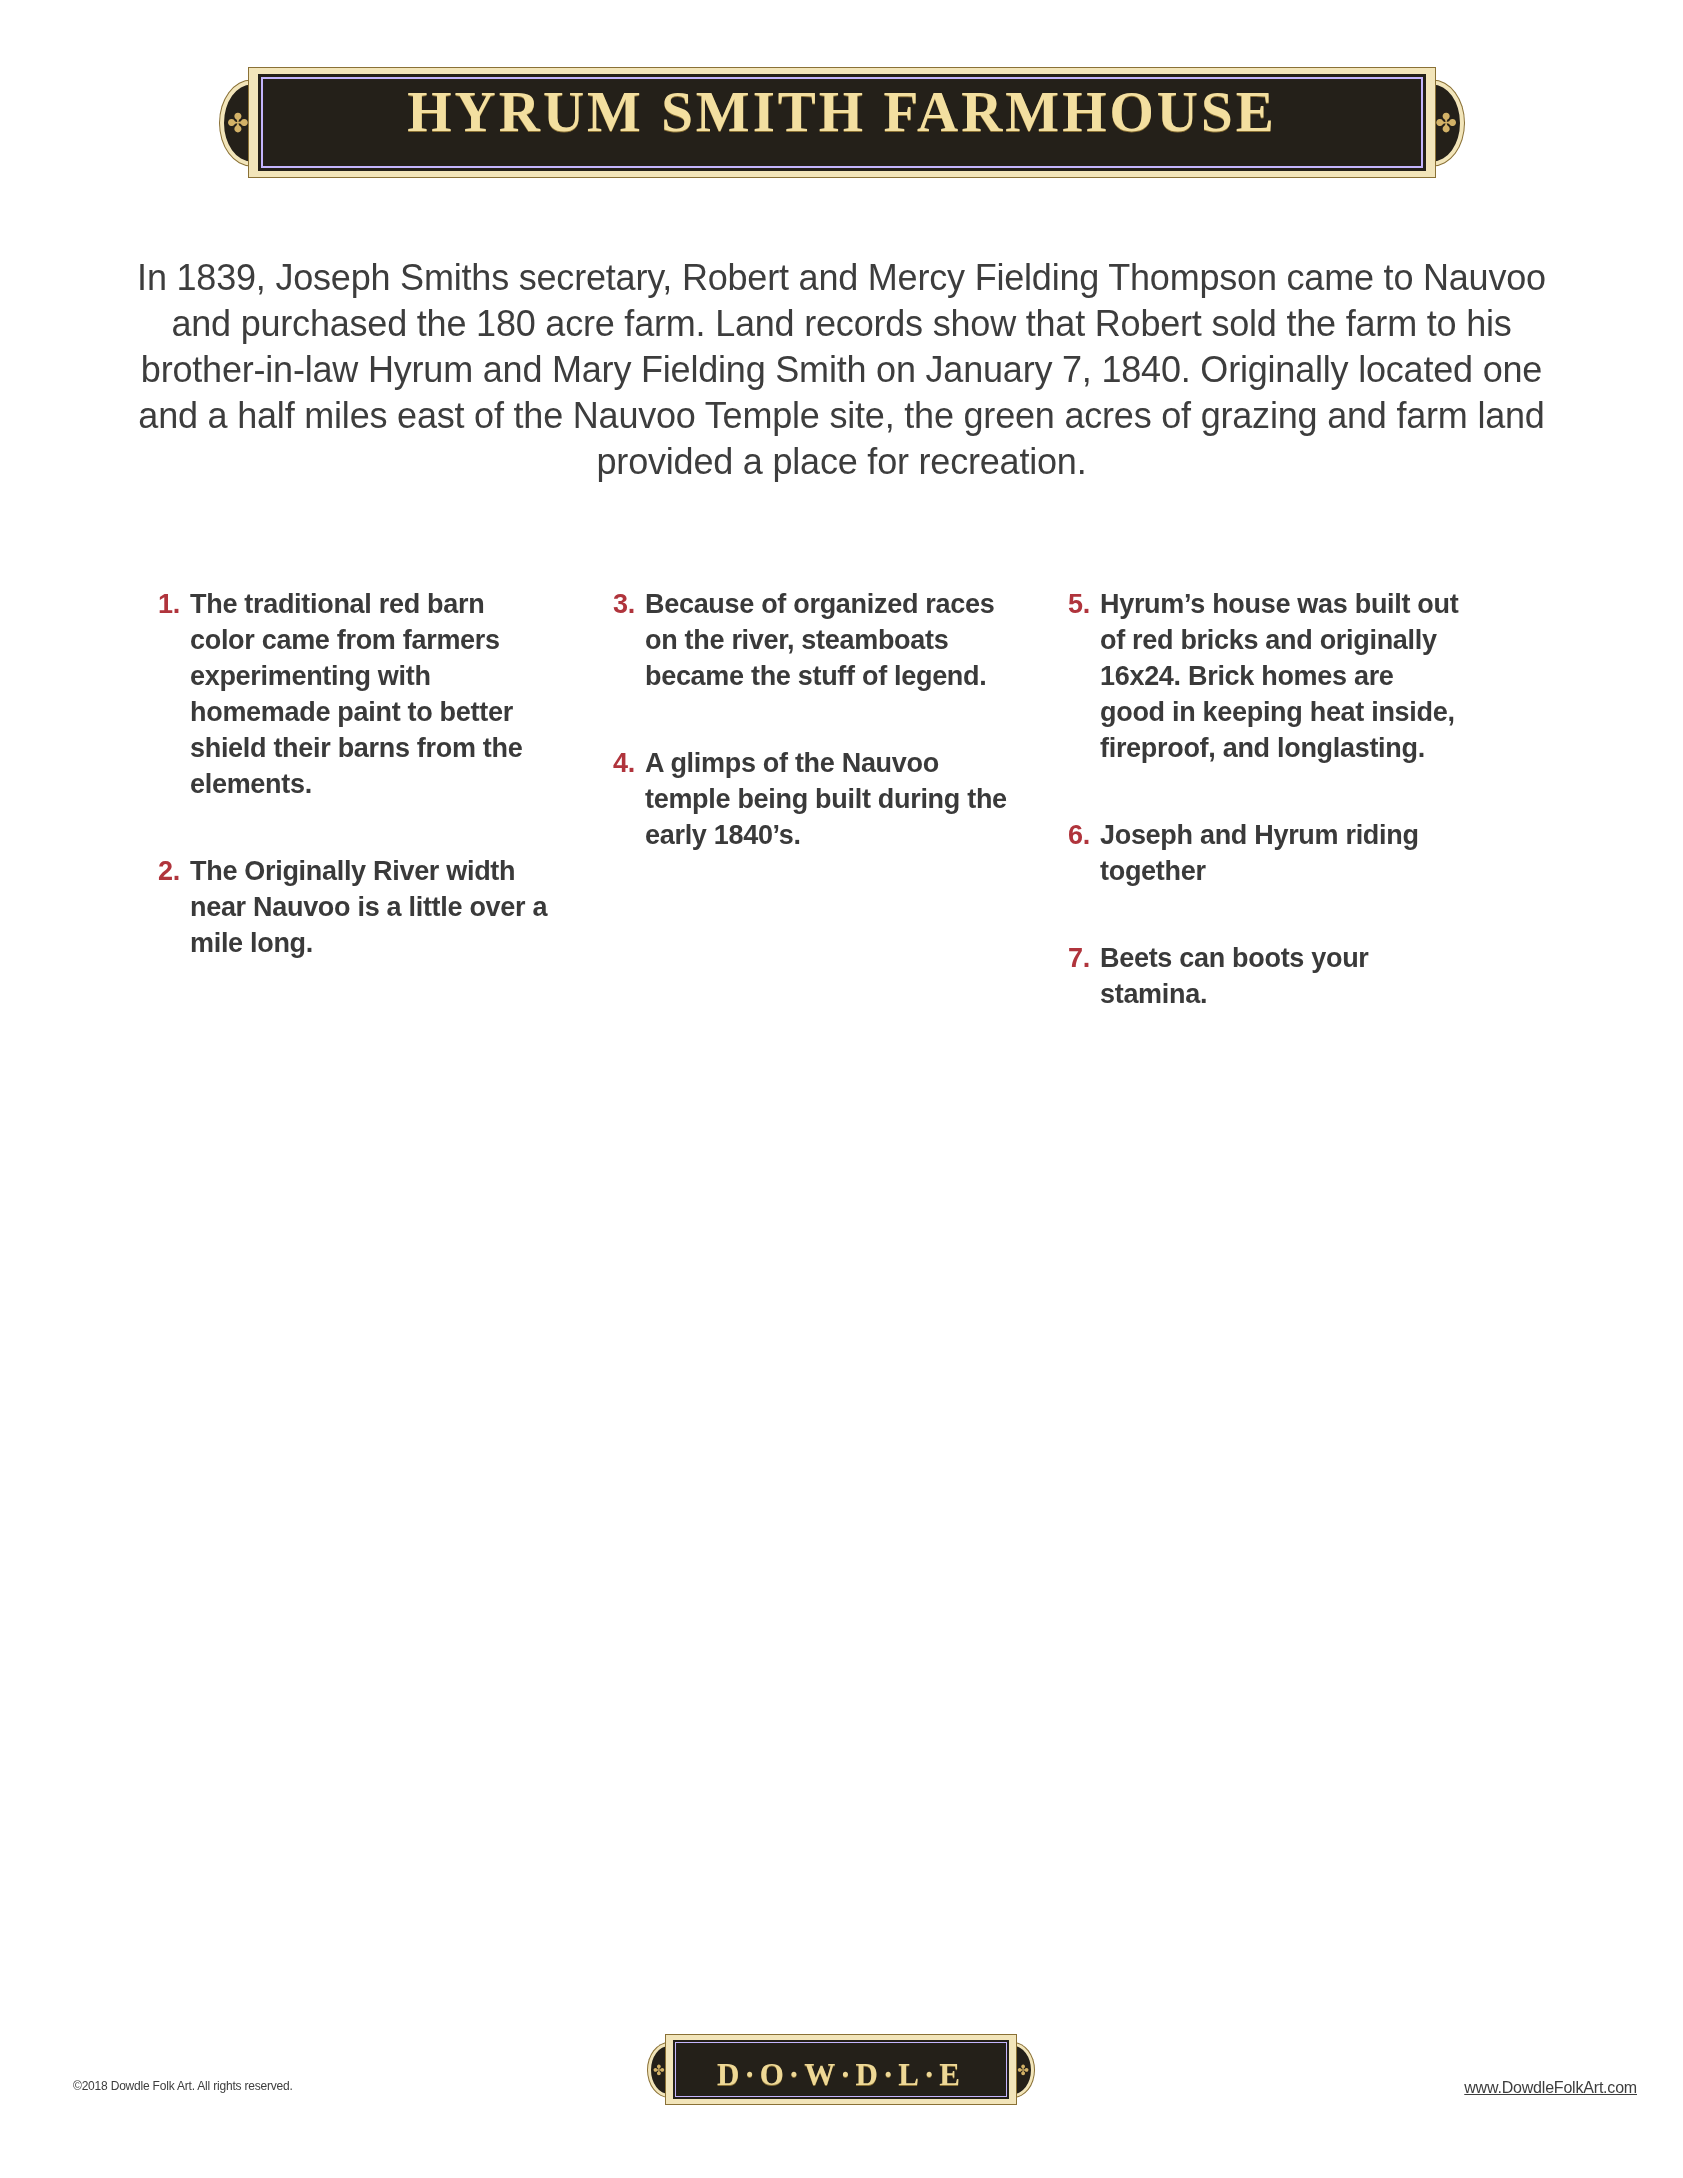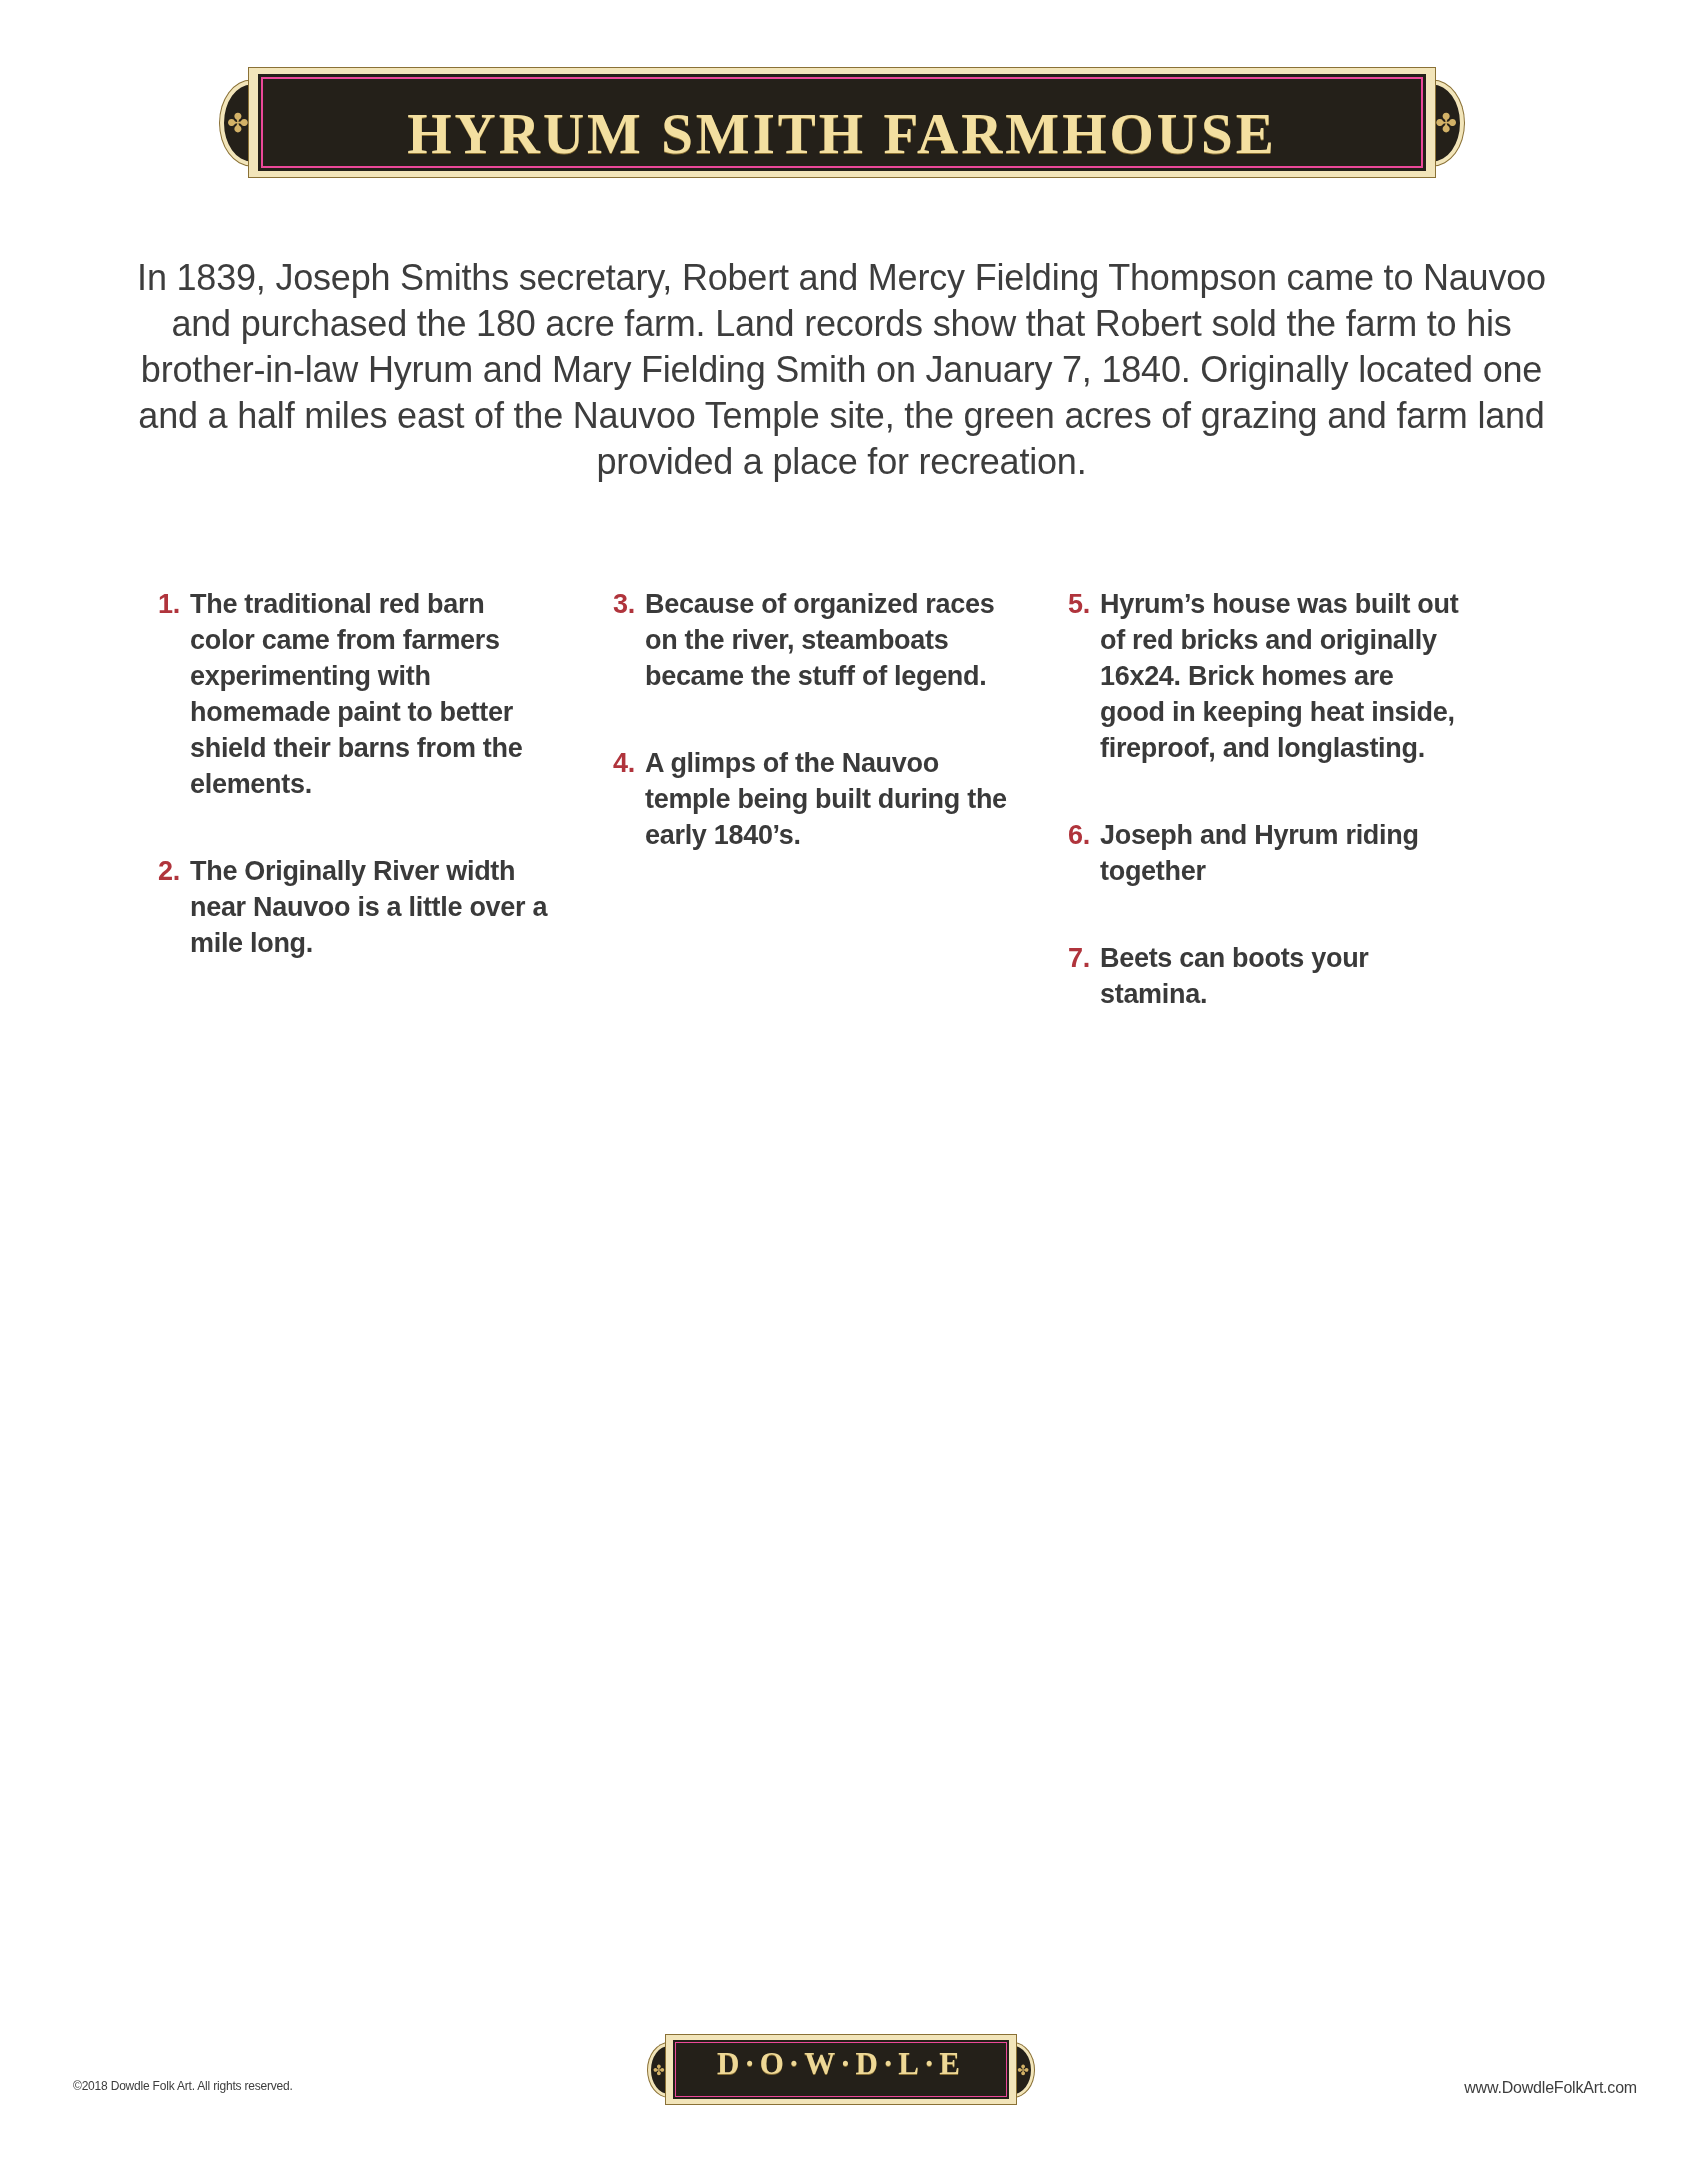--- a/index.html
+++ b/index.html
@@ -28,22 +28,22 @@
     position:absolute;inset:0;z-index:2;
     background:#f2e5ba;border:1px solid #8a7136;
     box-sizing:border-box;
   }
   .plaque .plaque-inner{
     position:absolute;background:#242019;padding:3px;
     display:flex;align-items:center;justify-content:center;
   }
   .plaque .pinstripe{
     flex:1;align-self:stretch;
-    border:2px solid #ec4899;
-    display:flex;align-items:flex-end;justify-content:center;
+    border:2px solid #c4b5fd;
+    display:flex;align-items:flex-start;justify-content:center;
   }
 
   
   .title-banner{top:67px;left:248px;width:1188px;height:111px;}
   .title-banner .tab{width:55px;height:77px;}
   .title-banner .tab-left{left:-28px;}
   .title-banner .tab-right{right:-28px;}
   .title-banner .tab .ornament{font-size:26px;}
   .title-banner .tab-left .ornament{left:3px;}
   .title-banner .tab-right .ornament{right:3px;}
@@ -94,21 +94,21 @@
   .logo-banner .plaque-inner{inset:5px 7px;padding:2px;}
   .logo-banner .pinstripe{border-width:1.5px;}
   .logo-text{
     margin:14px;white-space:nowrap;
     font-family:"Liberation Serif",serif;font-weight:700;
     font-size:31px;letter-spacing:5px;
     color:#eed896;text-shadow:0 1px 0 #8a7136;
   }
   .url{
     position:absolute;right:46px;top:2079px;
-    font-size:16px;color:#3d3d3d;letter-spacing:-0.2px;
+    font-size:16px;color:#3d3d3d;letter-spacing:-0.2px;text-decoration:underline;
   }
 </style>
 </head>
 <body>
 
 <div class="page">
 
   <div class="plaque title-banner">
     <div class="tab tab-left">
       <span class="ornament">✤</span>

